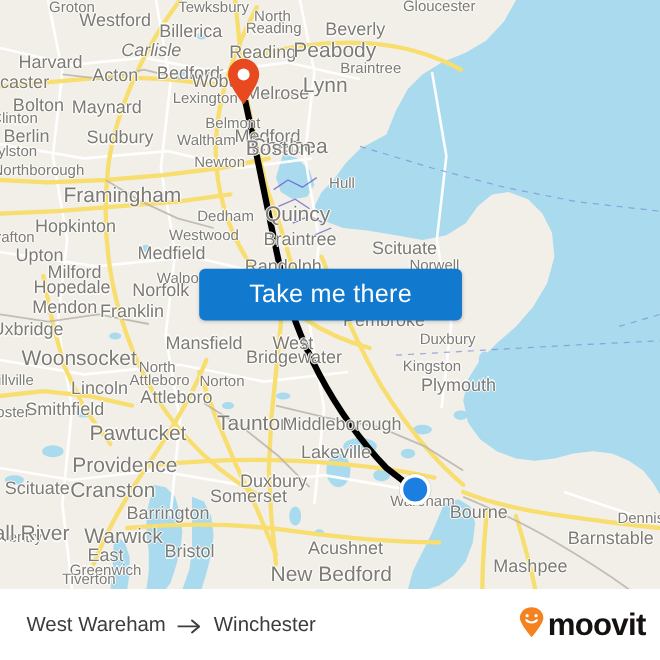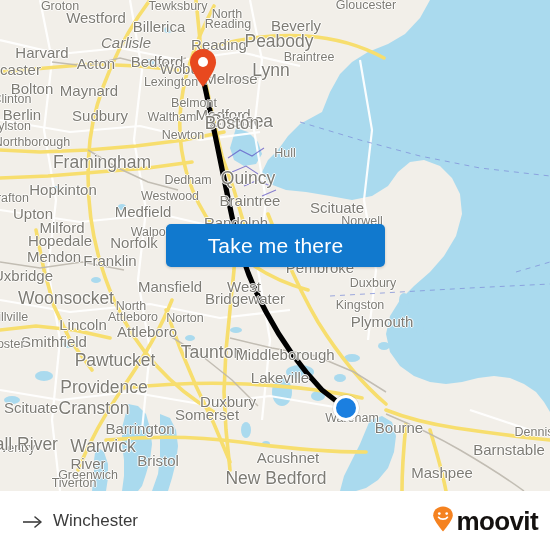--- a/index.html
+++ b/index.html
@@ -377,21 +377,21 @@
         <div class="place-label sz-l" style="left: 54px; top: 341px;">Smithfield</div>
         <div class="place-label sz-m" style="left: 7px; top: 344px;">Foster</div>
         <div class="place-label sz-xl" style="left: 115px; top: 361px;">Pawtucket</div>
         <div class="place-label sz-l" style="left: 147px; top: 331px;">Attleboro</div>
         <div class="place-label sz-xl" style="left: 104px; top: 388px;">Providence</div>
         <div class="place-label sz-l" style="left: 31px; top: 407px;">Scituate</div>
         <div class="place-label sz-xl" style="left: 94px; top: 409px;">Cranston</div>
         <div class="place-label sz-l" style="left: 140px; top: 428px;">Barrington</div>
         <div class="place-label sz-m" style="left: 10px; top: 448px;">Coventry</div>
         <div class="place-label sz-xl" style="left: 103px; top: 447px;">Warwick</div>
-        <div class="place-label sz-l" style="left: 88px; top: 463px;">River</div>
+        <div class="place-label sz-l" style="left: 88px; top: 463px;">East</div>
         <div class="place-label sz-m" style="left: 88px; top: 475px;">Greenwich</div>
         <div class="place-label sz-l" style="left: 158px; top: 460px;">Bristol</div>
         <div class="place-label sz-xl" style="left: 21px; top: 445px;">Fall River</div>
         <div class="place-label sz-m" style="left: 74px; top: 483px;">Tiverton</div>
         <div class="place-label sz-xl" style="left: 212px; top: 353px;">Taunton</div>
         <div class="place-label sz-l" style="left: 285px; top: 354px;">Middleborough</div>
         <div class="place-label sz-l" style="left: 270px; top: 377px; padding-left: 20px;">Lakeville</div>
         <div class="place-label sz-l" style="left: 228px; top: 401px;">Duxbury</div>
         <div class="place-label sz-l" style="left: 207px; top: 414px;">Somerset</div>
         <div class="place-label sz-m" style="left: 185px; top: 318px;">Norton</div>
@@ -415,20 +415,21 @@
 
     <div id="dest-dot"></div>
 
     <button id="cta-button">Take me there</button>
 
   </div>
 
   <div id="footer">
 
     <div id="route-summary">
+      <span>West Wareham</span>
 
       <span id="route-arrow-icon">
         <svg width="22" height="14" viewBox="0 0 22 14">
           <line x1="1" y1="7" x2="18" y2="7" stroke="#3c3c3c" stroke-width="1.6"></line>
           <polyline points="13,2 19,7 13,12" fill="none" stroke="#3c3c3c" stroke-width="1.6" stroke-linecap="round" stroke-linejoin="round"></polyline>
         </svg>
       </span>
 
       <span>Winchester</span>
     </div>

